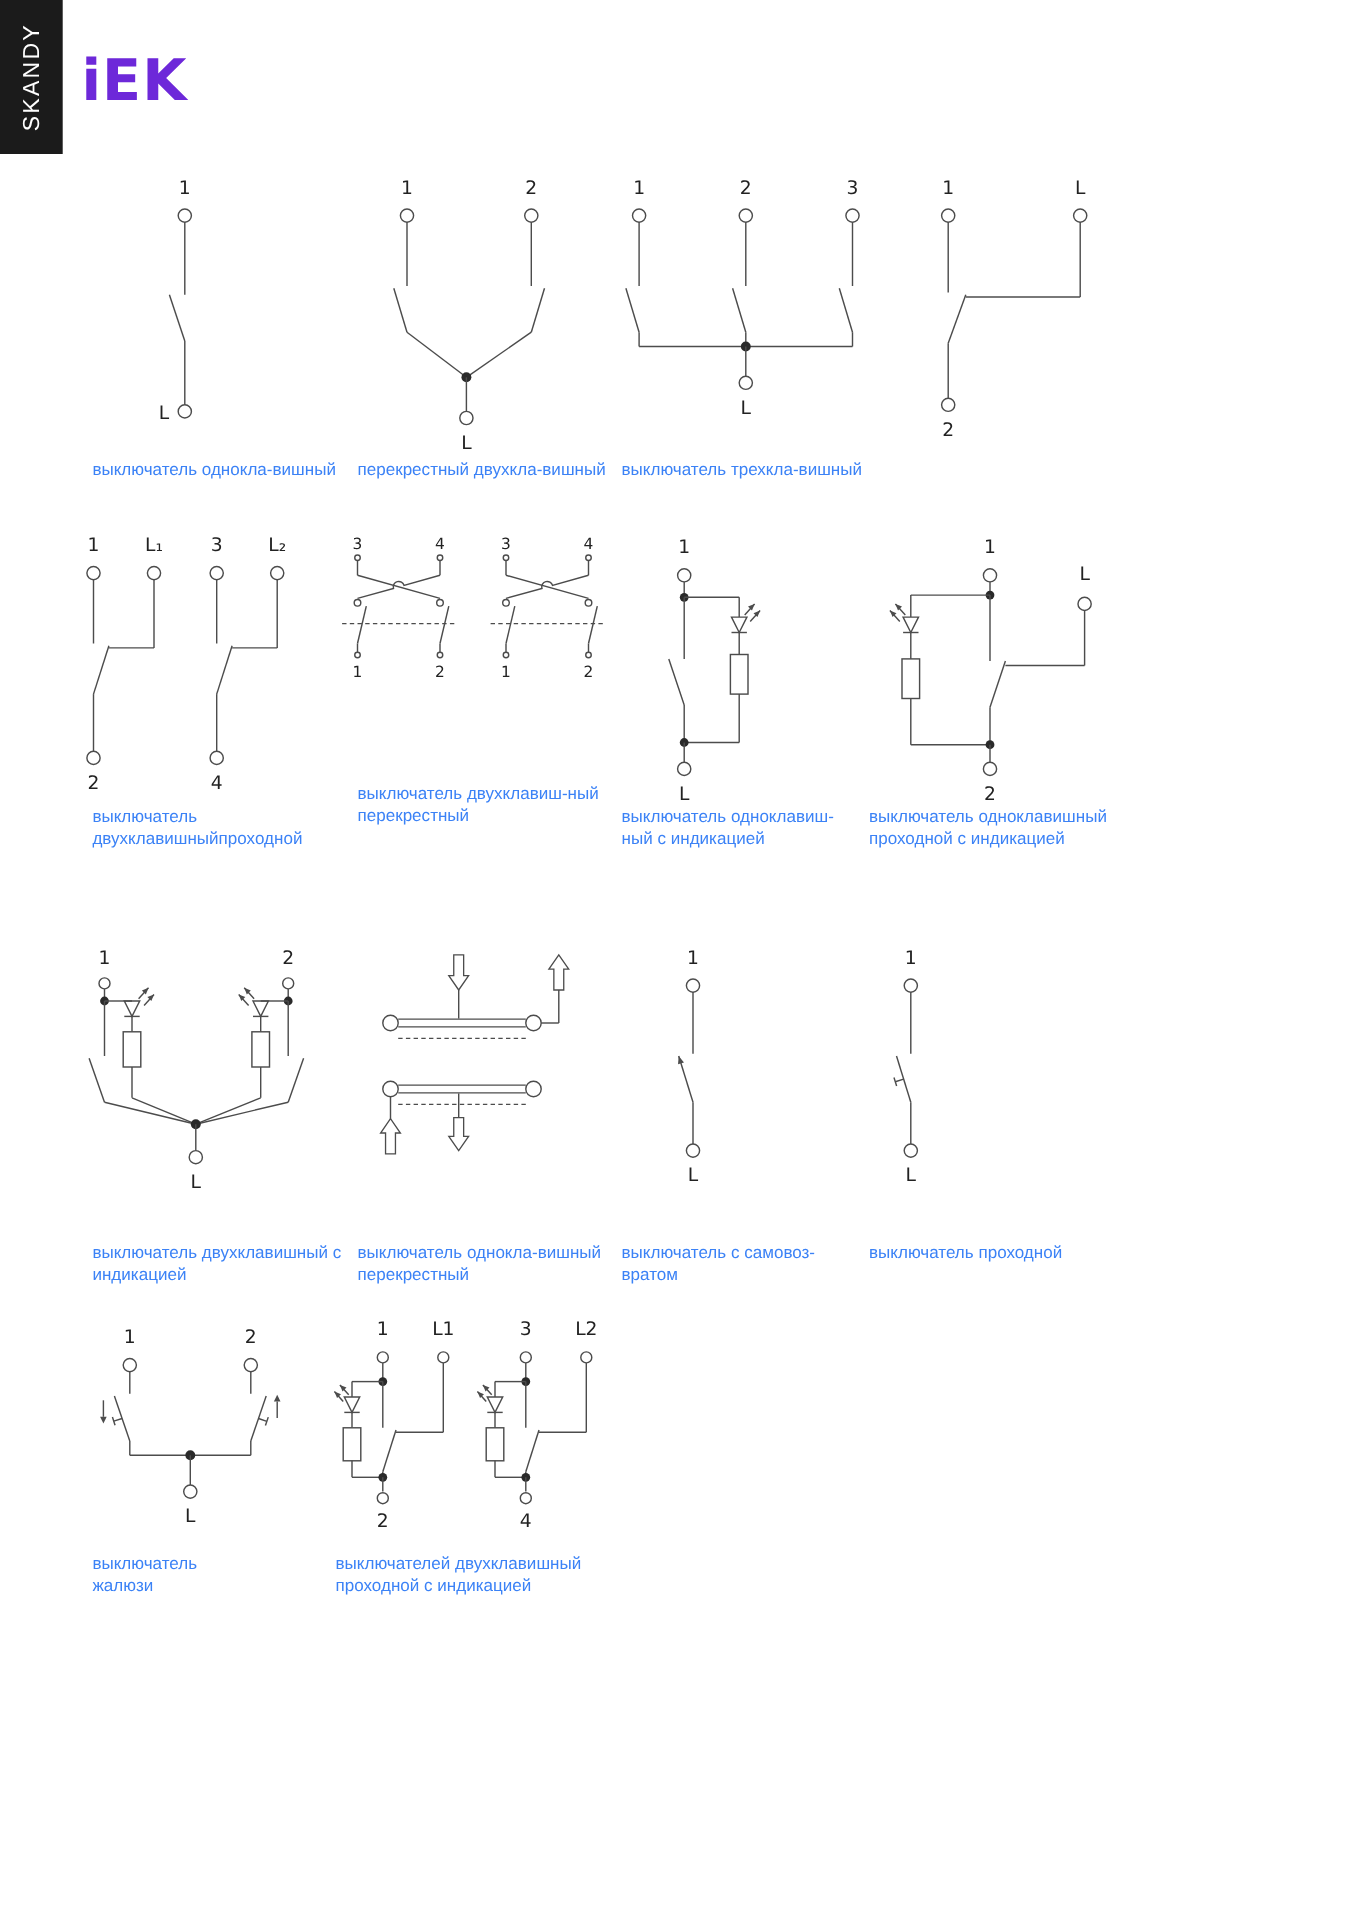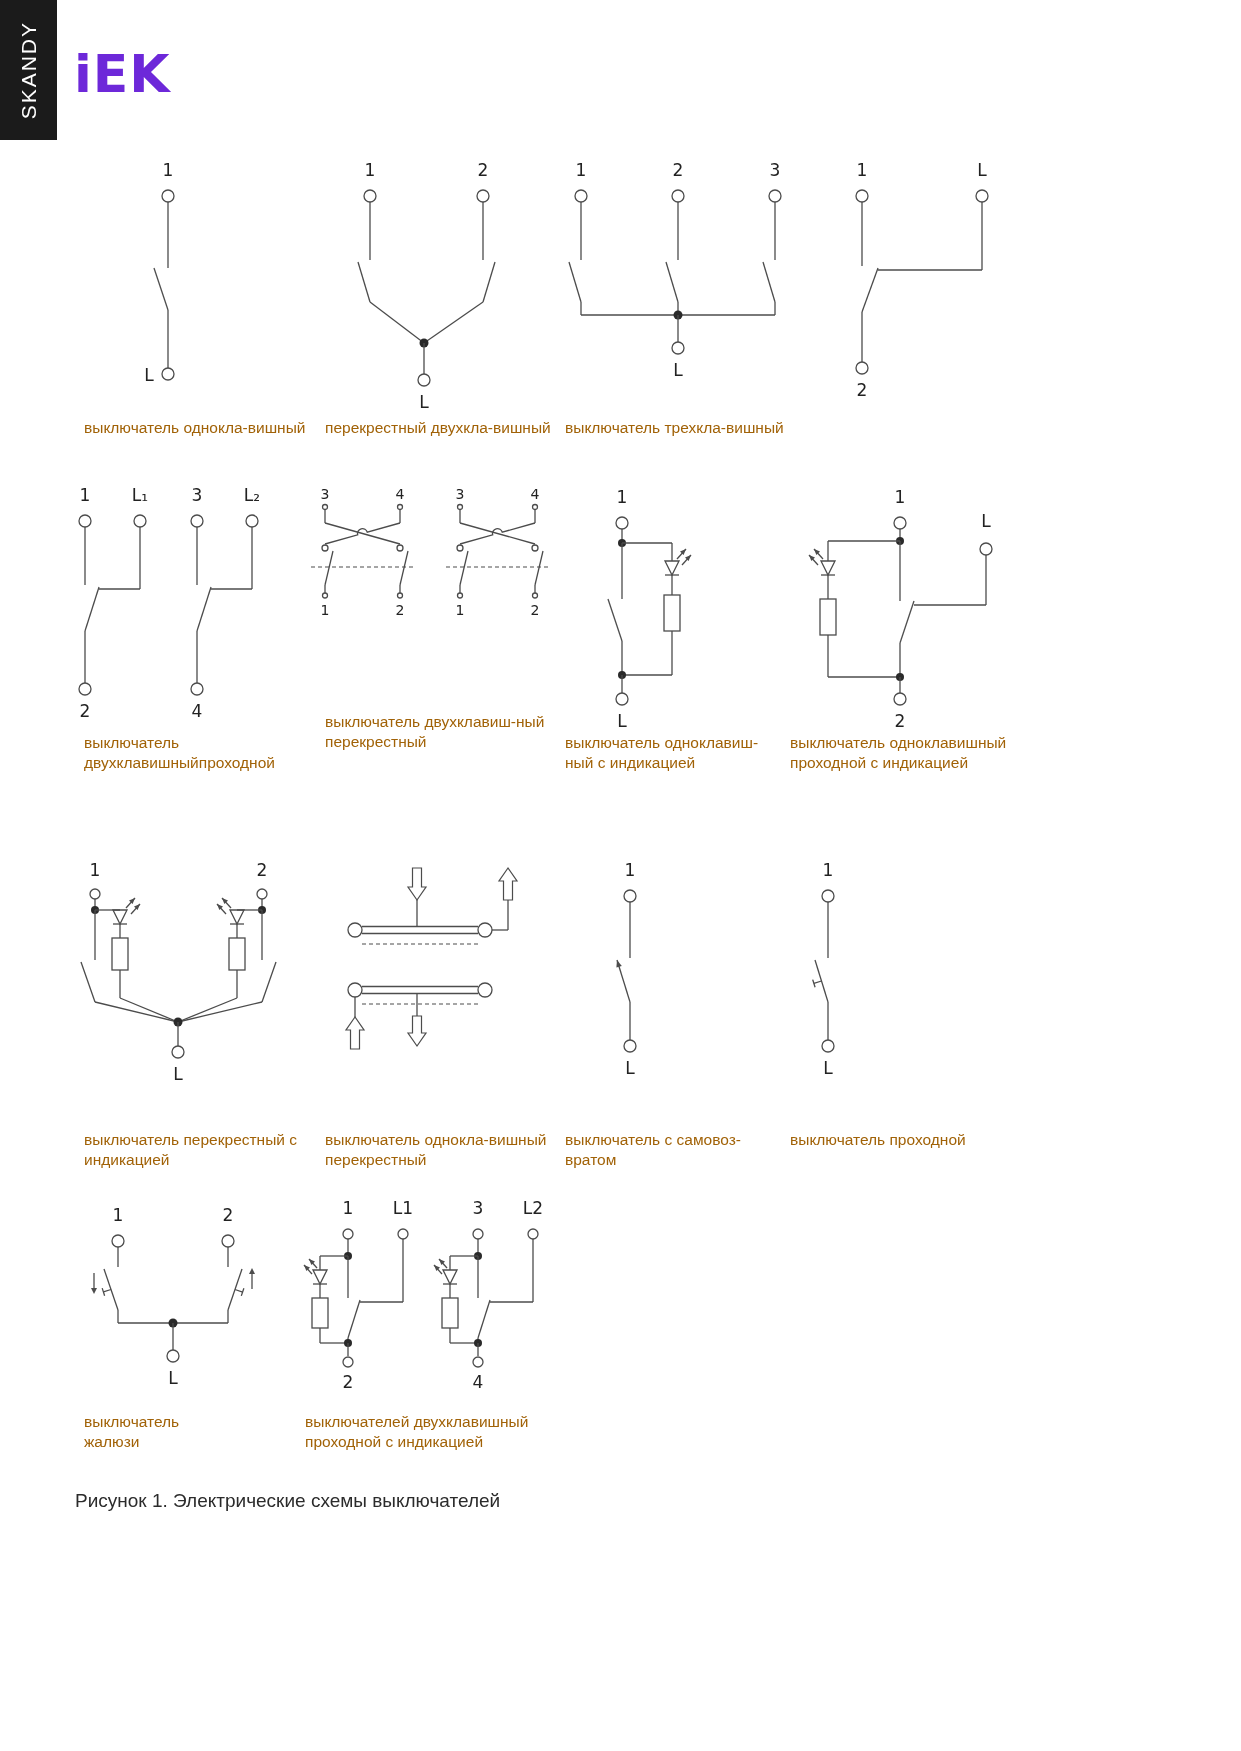--- a/index.html
+++ b/index.html
@@ -7,21 +7,21 @@
           font-family:"Liberation Sans", sans-serif; overflow:hidden; }
 
   .series-tab { position:absolute; left:0; top:0; width:57px; height:140px;
                 background:#1b1b1b; display:flex; align-items:center; justify-content:center; }
   .series-tab span { writing-mode:vertical-rl; transform:rotate(180deg);
                      color:#ffffff; font-size:21px; letter-spacing:2px; }
 
   .logo { position:absolute; left:74px; top:44px; font-size:52px; font-weight:bold;
           color:#6d28d9; letter-spacing:1px; font-family:"DejaVu Sans", sans-serif; }
 
-  .cap { position:absolute; font-size:15.5px; line-height:20px; color:#a16207;
+  .cap { position:absolute; font-size:15.5px; line-height:20px; color:#3b82f6;
          white-space:pre-line; }
   .figcap { position:absolute; font-size:19px; color:#2b2b2b; }
 
   svg.sch { position:absolute; overflow:visible; }
   svg.sch line, svg.sch path, svg.sch polyline { stroke:#4c4c4c; stroke-width:1.3; fill:none; }
   svg.sch .dash { stroke-dasharray:4 3; stroke-width:1.1; }
   svg.sch circle.t { fill:#ffffff; stroke:#4c4c4c; stroke-width:1.3; }
   svg.sch circle.d { fill:#2a2a2a; stroke:none; }
   svg.sch rect.res { fill:#ffffff; stroke:#4c4c4c; stroke-width:1.3; }
   svg.sch polygon.ah { fill:#4c4c4c; stroke:none; }
@@ -284,21 +284,21 @@
     <line x1="35" y1="142" x2="21" y2="102"></line>
     <line x1="35" y1="142" x2="118" y2="162"></line>
     <line x1="202" y1="50" x2="202" y2="100"></line>
     <line x1="202" y1="142" x2="216" y2="102"></line>
     <line x1="202" y1="142" x2="118" y2="162"></line>
     <circle class="d" cx="118" cy="162" r="4.5"></circle>
     <line x1="118" y1="162" x2="118" y2="186"></line>
     <circle class="t" cx="118" cy="192" r="6"></circle>
     <text x="118" y="220">L</text>
   </svg>
-  <div class="cap" style="left:84px; top:1130px">выключатель перекрестный с
+  <div class="cap" style="left:84px; top:1130px">выключатель двухклавишный с
 индикацией</div>
 
   <svg class="sch" style="left:330px; top:860px" width="210" height="200">
     <path class="hollow" d="M87,40 L78,27 L82.5,27 L82.5,8 L91.5,8 L91.5,27 L96,27 Z"></path>
     <line x1="87" y1="40" x2="87" y2="66"></line>
     <path class="hollow" d="M178,8 L169,21 L173.5,21 L173.5,40 L182.5,40 L182.5,21 L187,21 Z"></path>
     <line x1="178" y1="40" x2="178" y2="70"></line>
       <line x1="178" y1="70" x2="162" y2="70"></line>
     <circle class="t" cx="25" cy="70" r="7"></circle>
       <circle class="t" cx="155" cy="70" r="7"></circle>
@@ -440,15 +440,14 @@
       <line x1="233" y1="104" x2="233" y2="41"></line>
     <line x1="178" y1="140" x2="178" y2="145"></line>
     <circle class="d" cx="178" cy="145" r="4"></circle>
     <line x1="178" y1="145" x2="178" y2="158"></line>
     <circle class="t" cx="178" cy="164" r="5"></circle>
     <text x="178" y="190">4</text>
   </svg>
   <div class="cap" style="left:305px; top:1412px">выключателей двухклавишный
 проходной с индикацией</div>
 
-  <div class="figcap" style="left:75px; top:1490px">Рисунок 1. Электрические схемы выключателей</div>
 
 </div>
 
 </body></html>

